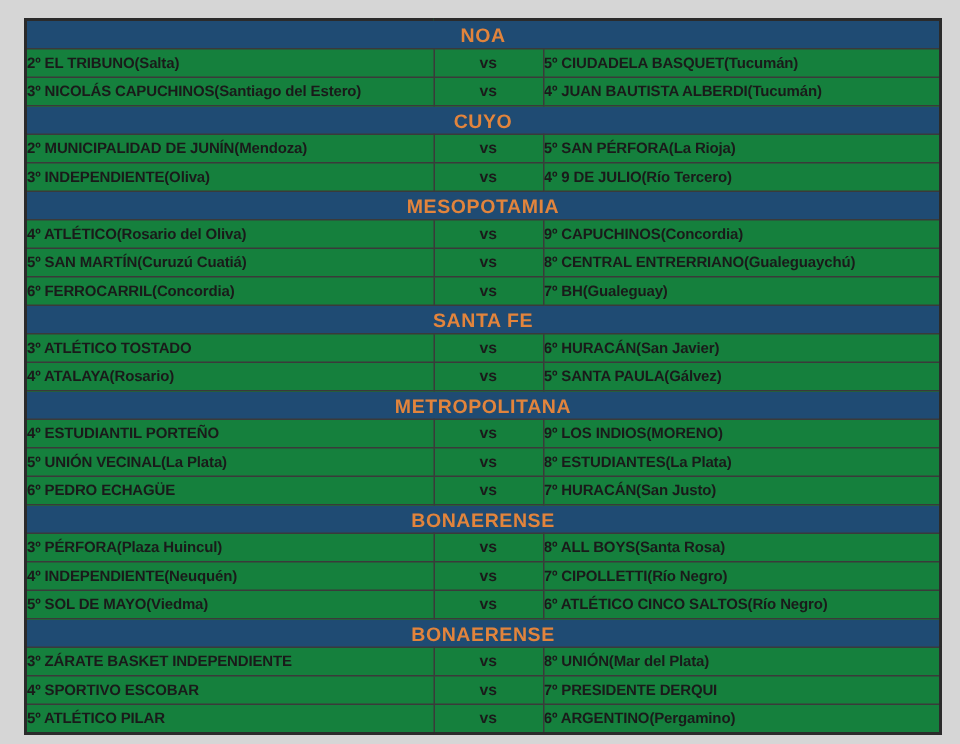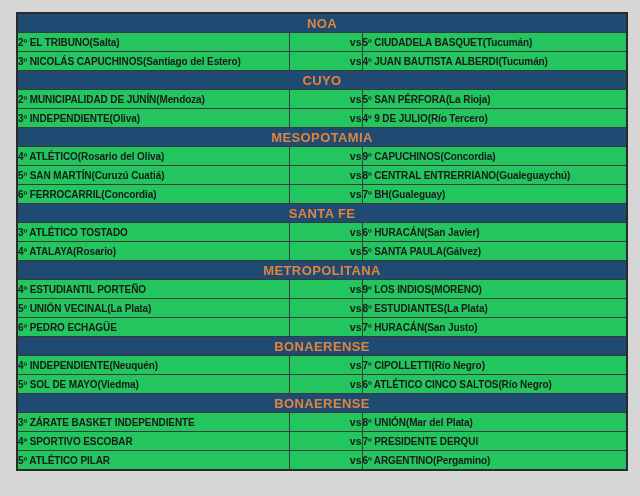--- a/index.html
+++ b/index.html
@@ -11,21 +11,21 @@
     overflow: hidden;
     font-family: "Liberation Sans", sans-serif;
   }
   table.fixtures {
     position: absolute;
     left: 16px;
     top: 12px;
     width: 610px;
     border-collapse: collapse;
     table-layout: fixed;
-    background: #22c55e;
+    background: #15803d;
     border: 2px solid #2b2b2b;
   }
   table.fixtures td {
     border: 1px solid #3a3a3a;
     height: 18px;
     padding: 0;
     overflow: hidden;
     white-space: nowrap;
     font-weight: bold;
     vertical-align: middle;
@@ -41,21 +41,21 @@
   }
   td.team {
     font-size: 10px;
     color: #1a1a1a;
     padding: 0 4px;
     letter-spacing: -0.1px;
   }
   td.vs {
     font-size: 10.5px;
     color: #1a1a1a;
-    text-align: right;
+    text-align: center;
   }
 </style>
 </head>
 <body>
 
 <div class="page">
   <table class="fixtures">
     <colgroup>
       <col style="width:272px">
       <col style="width:73px">
@@ -134,20 +134,25 @@
         </tr>
         <tr class="match-row">
           <td class="team">6º PEDRO ECHAGÜE</td>
           <td class="vs">vs</td>
           <td class="team">7º HURACÁN(San Justo)</td>
         </tr>
         <tr class="section-header">
           <td colspan="3">BONAERENSE</td>
         </tr>
         <tr class="match-row">
+          <td class="team">3º PÉRFORA(Plaza Huincul)</td>
+          <td class="vs">vs</td>
+          <td class="team">8º ALL BOYS(Santa Rosa)</td>
+        </tr>
+        <tr class="match-row">
           <td class="team">4º INDEPENDIENTE(Neuquén)</td>
           <td class="vs">vs</td>
           <td class="team">7º CIPOLLETTI(Río Negro)</td>
         </tr>
         <tr class="match-row">
           <td class="team">5º SOL DE MAYO(Viedma)</td>
           <td class="vs">vs</td>
           <td class="team">6º ATLÉTICO CINCO SALTOS(Río Negro)</td>
         </tr>
         <tr class="section-header">

